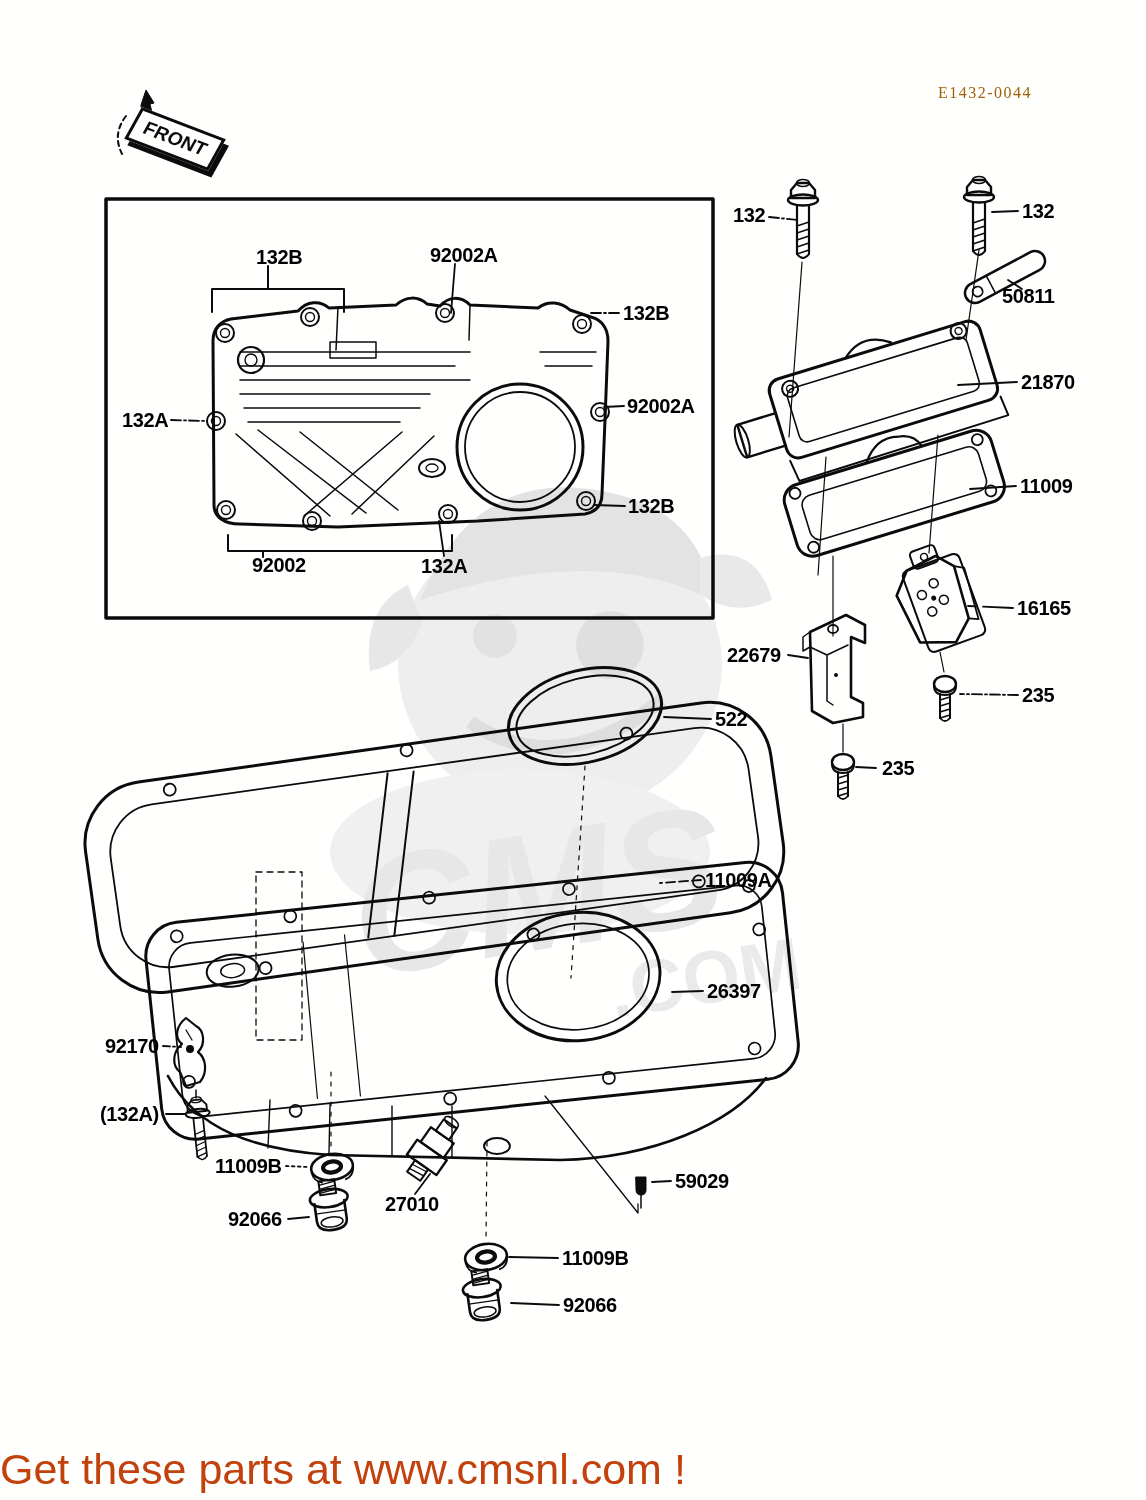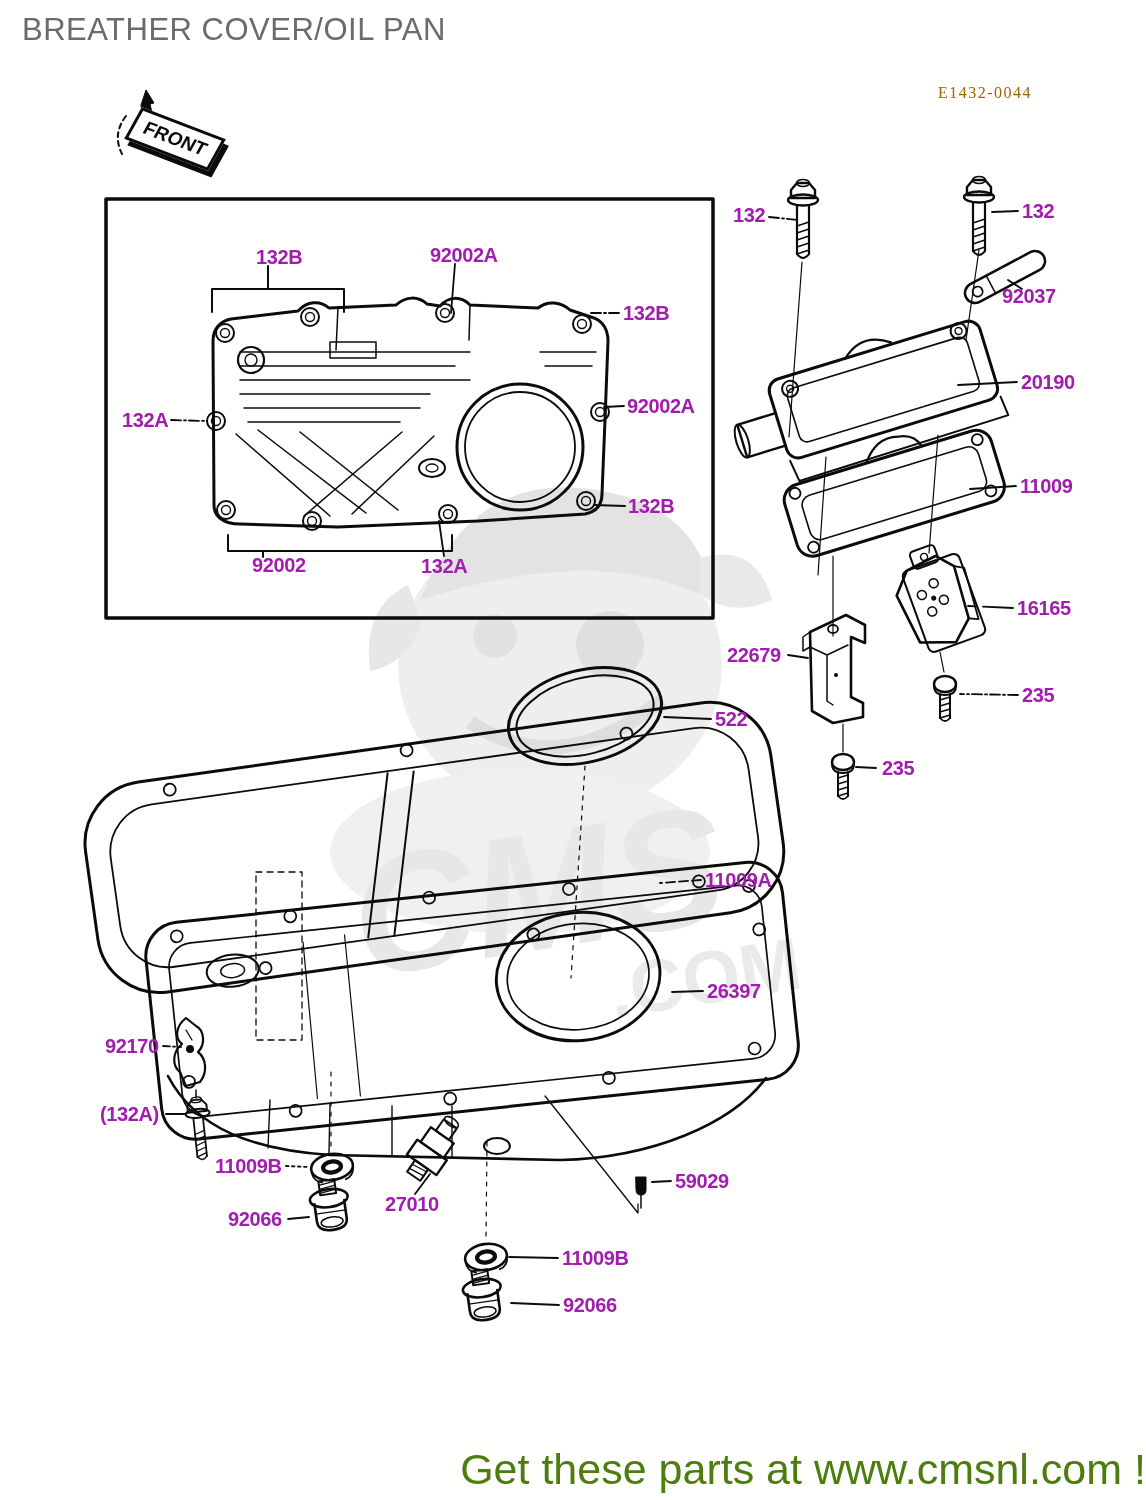--- a/index.html
+++ b/index.html
@@ -1,30 +1,30 @@
 <!DOCTYPE html>
 <html><head>
 <meta charset="utf-8">
 <style>
   html,body{margin:0;padding:0;background:#ffffff}
   .stage{position:relative;width:1146px;height:1500px;background:#fffffe;overflow:hidden;
          font-family:"Liberation Sans",sans-serif}
   .layer{position:absolute;left:0;top:0}
   .pl{position:absolute;transform:translateY(-50%);font:700 20px/1 "Liberation Sans",sans-serif;
-      letter-spacing:-0.4px;color:#a21caf;white-space:nowrap}
+      letter-spacing:-0.4px;color:#000000;white-space:nowrap}
   .title{position:absolute;left:22px;top:13px;font:400 31px/1.1 "Liberation Sans",sans-serif;
          color:#6b6b6b;letter-spacing:.5px;white-space:nowrap}
   .figcode{position:absolute;left:938px;top:84px;font:400 16px "Liberation Serif",serif;
            color:#a16207;letter-spacing:1.5px}
   .front{position:absolute;left:130px;top:121px;width:84px;height:30px;border:3px solid #0b0b0b;
          background:#fffffe;display:flex;align-items:center;justify-content:center;
          font:700 19px "Liberation Sans",sans-serif;color:#0b0b0b;
          transform:rotate(21deg) skewX(-8deg);box-shadow:6px 5px 0 0 #0b0b0b}
-  .footer{position:absolute;left:0;width:1146px;top:1448px;text-align:right;
-          font:400 43px/1 "Liberation Sans",sans-serif;color:#4d7c0f;white-space:nowrap}
+  .footer{position:absolute;left:0;width:1146px;top:1448px;text-align:left;
+          font:400 43px/1 "Liberation Sans",sans-serif;color:#c2410c;white-space:nowrap}
   .wm-big{font:italic 700 168px "Liberation Sans",sans-serif;fill:#e7e7e7}
   .wm-sub{font:700 74px "Liberation Sans",sans-serif;fill:#eaeaea}
 </style>
 </head>
 <body>
 
 <div class="stage">
 
   <svg class="layer" width="1146" height="1500" viewBox="0 0 1146 1500">
     <g>
@@ -329,37 +329,36 @@
       <path d="M559,1305 L511,1303"></path>
     </g>
 
     <g>
       <path d="M141,105 L146,90 L154,103 L150,104 L153,117 L144,119 Z" fill="#0b0b0b" stroke-width="1"></path>
       <path d="M126,116 q-14,18 -4,38" stroke-width="2" stroke-dasharray="5 4"></path>
     </g>
   </g>
   </svg>
 
-  <div class="title">BREATHER COVER/OIL PAN</div>
   <div class="figcode">E1432-0044</div>
   <div class="front">FRONT</div>
 
   <div class="pl" style="left:256px;top:257px">132B</div>
   <div class="pl" style="left:430px;top:255px">92002A</div>
   <div class="pl" style="left:623px;top:313px">132B</div>
   <div class="pl" style="left:627px;top:406px">92002A</div>
   <div class="pl" style="left:122px;top:420px">132A</div>
   <div class="pl" style="left:628px;top:506px">132B</div>
   <div class="pl" style="left:252px;top:565px">92002</div>
   <div class="pl" style="left:421px;top:566px">132A</div>
 
   <div class="pl" style="left:733px;top:215px">132</div>
   <div class="pl" style="left:1022px;top:211px">132</div>
-  <div class="pl" style="left:1002px;top:296px">92037</div>
-  <div class="pl" style="left:1021px;top:382px">20190</div>
+  <div class="pl" style="left:1002px;top:296px">50811</div>
+  <div class="pl" style="left:1021px;top:382px">21870</div>
   <div class="pl" style="left:1020px;top:486px">11009</div>
   <div class="pl" style="left:1017px;top:608px">16165</div>
   <div class="pl" style="left:727px;top:655px">22679</div>
   <div class="pl" style="left:1022px;top:695px">235</div>
   <div class="pl" style="left:882px;top:768px">235</div>
   <div class="pl" style="left:715px;top:719px">522</div>
   <div class="pl" style="left:705px;top:880px">11009A</div>
   <div class="pl" style="left:707px;top:991px">26397</div>
   <div class="pl" style="left:105px;top:1046px">92170</div>
   <div class="pl" style="left:100px;top:1114px">(132A)</div>

